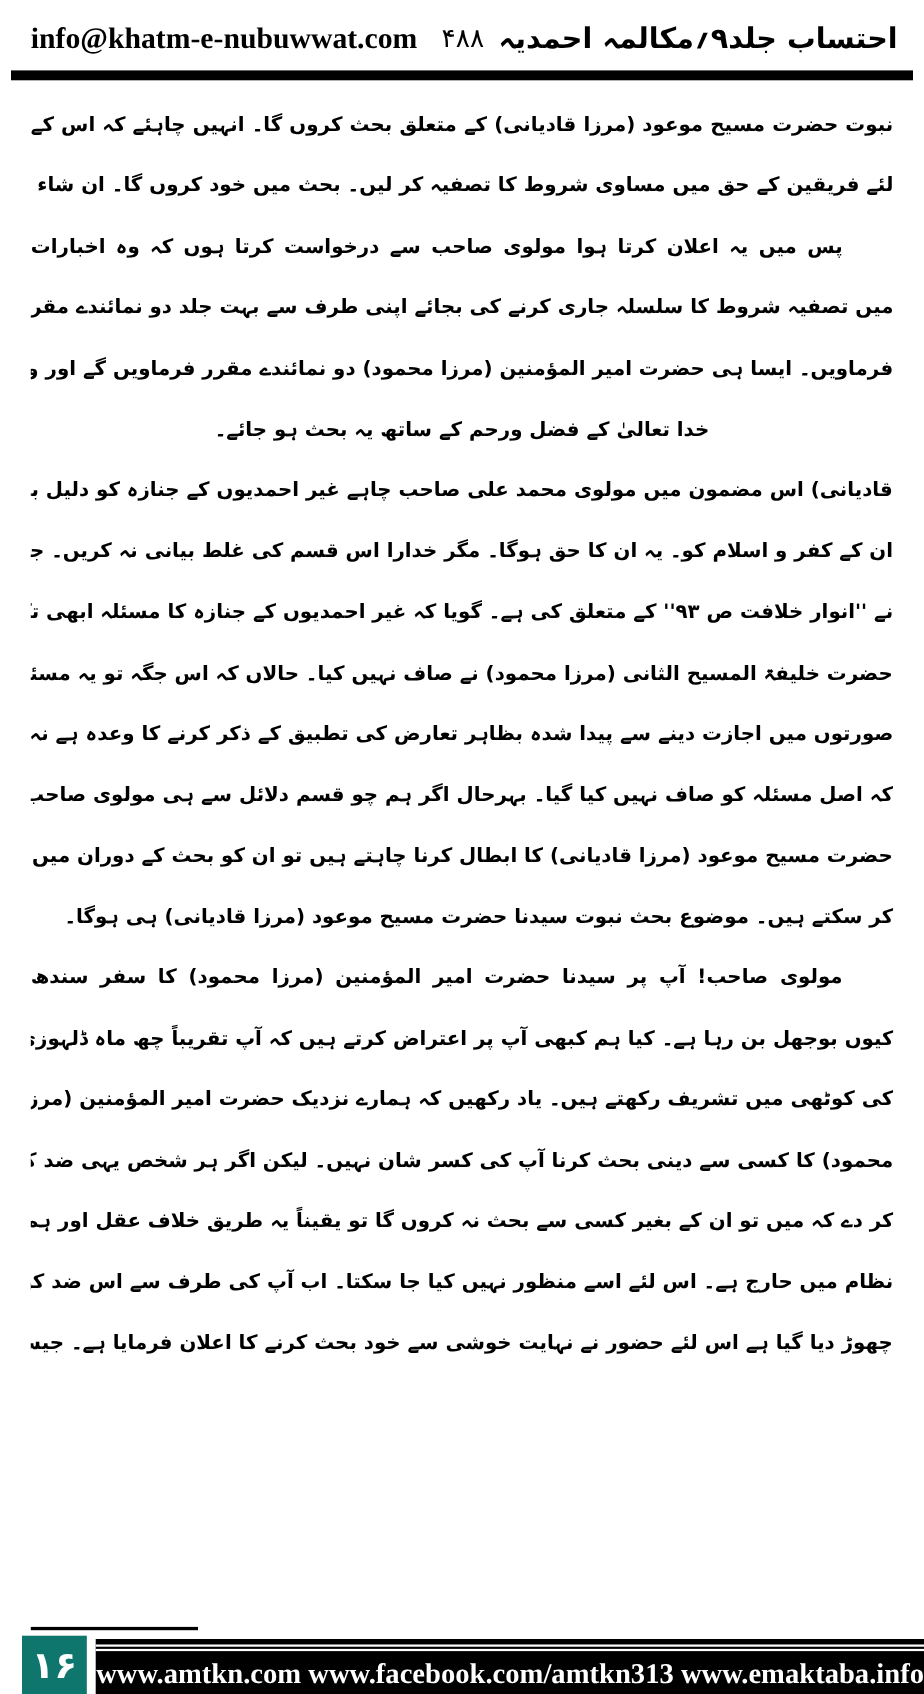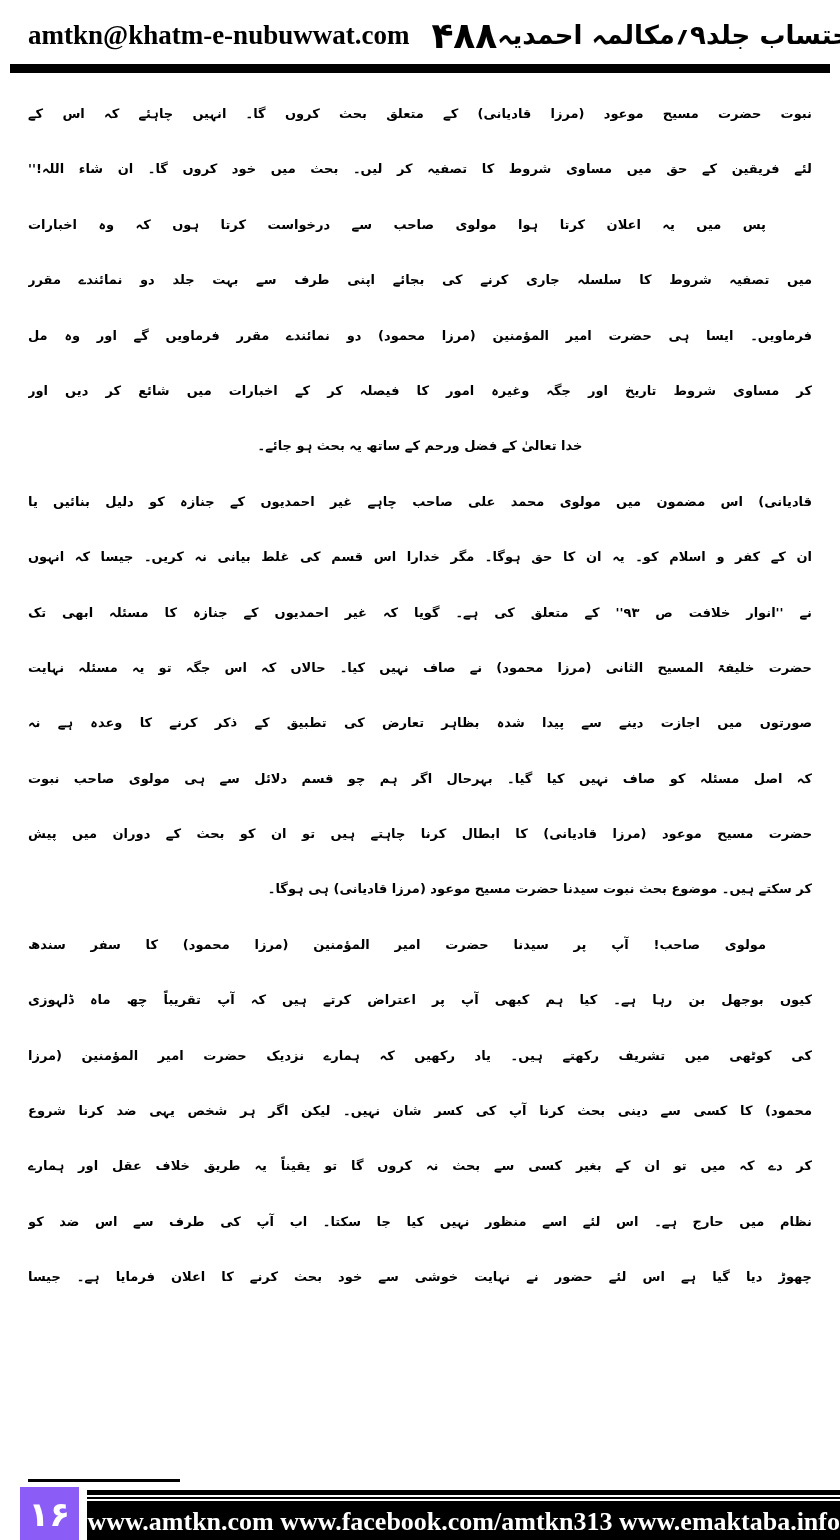--- a/index.html
+++ b/index.html
@@ -24,22 +24,22 @@
   }
   .header-email {
     font-family: "Liberation Serif", serif;
     font-weight: bold;
     font-size: 27px;
     letter-spacing: 0px;
     white-space: nowrap;
   }
   .header-pagenum {
     font-family: "DejaVu Sans", sans-serif;
-    font-weight: bold;
-    font-size: 36px;
+    font-weight: normal;
+    font-size: 24px;
     margin-left: 22px;
     direction: rtl;
   }
   .header-spacer { flex: 1; }
   .header-title {
     direction: rtl;
     font-weight: bold;
     font-size: 26px;
     white-space: nowrap;
   }
@@ -53,21 +53,21 @@
   .body-text {
     position: absolute;
     top: 86px; left: 28px; right: 28px;
     height: 1390px;
     direction: rtl;
   }
   .body-line {
     direction: rtl;
     font-family: "DejaVu Sans", sans-serif;
     font-weight: bold;
-    font-size: 13px;
+    font-size: 18px;
     line-height: 55.4px;
     height: 55.4px;
     overflow: hidden;
     text-align: justify;
     text-align-last: justify;
     white-space: nowrap;
   }
   .body-line.indent { padding-right: 46px; }
   .body-line.align-right { text-align: right; text-align-last: right; }
   .body-line.align-center { text-align: center; text-align-last: center; white-space: normal; }
@@ -81,21 +81,21 @@
   
   .footer {
     position: absolute;
     left: 20px; right: 0; bottom: 0;
     height: 53px;
     display: flex;
     align-items: stretch;
   }
   .footer-page-box {
     width: 80px;
-    background: #8b5cf6;
+    background: #0f766e;
     color: #ffffff;
     display: flex;
     align-items: center;
     justify-content: center;
     font-weight: bold;
     font-size: 34px;
     direction: rtl;
   }
   .footer-gap { width: 12px; background: #ffffff; }
   .footer-bar {
@@ -118,35 +118,34 @@
     line-height: 38px;
     white-space: nowrap;
   }
 </style>
 </head>
 <body>
 
 <div class="page">
 
   <div class="header">
-    <span class="header-email">amtkn@khatm-e-nubuwwat.com</span>
+    <span class="header-email">info@khatm-e-nubuwwat.com</span>
     <span class="header-pagenum">۴۸۸</span>
     <span class="header-spacer"></span>
     <span class="header-title" dir="rtl">احتساب جلد۹؍مکالمہ احمدیہ</span>
   </div>
 
   <div class="header-rule"></div>
 
   <div class="body-text" id="body-text">
       <div class="body-line" dir="rtl">نبوت حضرت مسیح موعود (مرزا قادیانی) کے متعلق بحث کروں گا۔ انہیں چاہئے کہ اس کے</div>
       <div class="body-line" dir="rtl">لئے فریقین کے حق میں مساوی شروط کا تصفیہ کر لیں۔ بحث میں خود کروں گا۔ ان شاء اللہ!''</div>
       <div class="body-line indent" dir="rtl">پس میں یہ اعلان کرتا ہوا مولوی صاحب سے درخواست کرتا ہوں کہ وہ اخبارات</div>
       <div class="body-line" dir="rtl">میں تصفیہ شروط کا سلسلہ جاری کرنے کی بجائے اپنی طرف سے بہت جلد دو نمائندے مقرر</div>
       <div class="body-line" dir="rtl">فرماویں۔ ایسا ہی حضرت امیر المؤمنین (مرزا محمود) دو نمائندے مقرر فرماویں گے اور وہ مل</div>
-      <div class="body-line" dir="rtl">کر مساوی شروط تاریخ اور جگہ وغیرہ امور کا فیصلہ کر کے اخبارات میں شائع کر دیں اور</div>
       <div class="body-line align-center" dir="rtl">خدا تعالیٰ کے فضل ورحم کے ساتھ یہ بحث ہو جائے۔</div>
       <div class="body-line" dir="rtl">قادیانی) اس مضمون میں مولوی محمد علی صاحب چاہے غیر احمدیوں کے جنازہ کو دلیل بنائیں یا</div>
       <div class="body-line" dir="rtl">ان کے کفر و اسلام کو۔ یہ ان کا حق ہوگا۔ مگر خدارا اس قسم کی غلط بیانی نہ کریں۔ جیسا کہ انہوں</div>
       <div class="body-line" dir="rtl">نے ''انوار خلافت ص ۹۳'' کے متعلق کی ہے۔ گویا کہ غیر احمدیوں کے جنازہ کا مسئلہ ابھی تک</div>
       <div class="body-line" dir="rtl">حضرت خلیفۃ المسیح الثانی (مرزا محمود) نے صاف نہیں کیا۔ حالاں کہ اس جگہ تو یہ مسئلہ نہایت</div>
       <div class="body-line" dir="rtl">صورتوں میں اجازت دینے سے پیدا شدہ بظاہر تعارض کی تطبیق کے ذکر کرنے کا وعدہ ہے نہ</div>
       <div class="body-line" dir="rtl">کہ اصل مسئلہ کو صاف نہیں کیا گیا۔ بہرحال اگر ہم چو قسم دلائل سے ہی مولوی صاحب نبوت</div>
       <div class="body-line" dir="rtl">حضرت مسیح موعود (مرزا قادیانی) کا ابطال کرنا چاہتے ہیں تو ان کو بحث کے دوران میں پیش</div>
       <div class="body-line align-right" dir="rtl">کر سکتے ہیں۔ موضوع بحث نبوت سیدنا حضرت مسیح موعود (مرزا قادیانی) ہی ہوگا۔</div>
       <div class="body-line indent" dir="rtl">مولوی صاحب! آپ پر سیدنا حضرت امیر المؤمنین (مرزا محمود) کا سفر سندھ</div>

